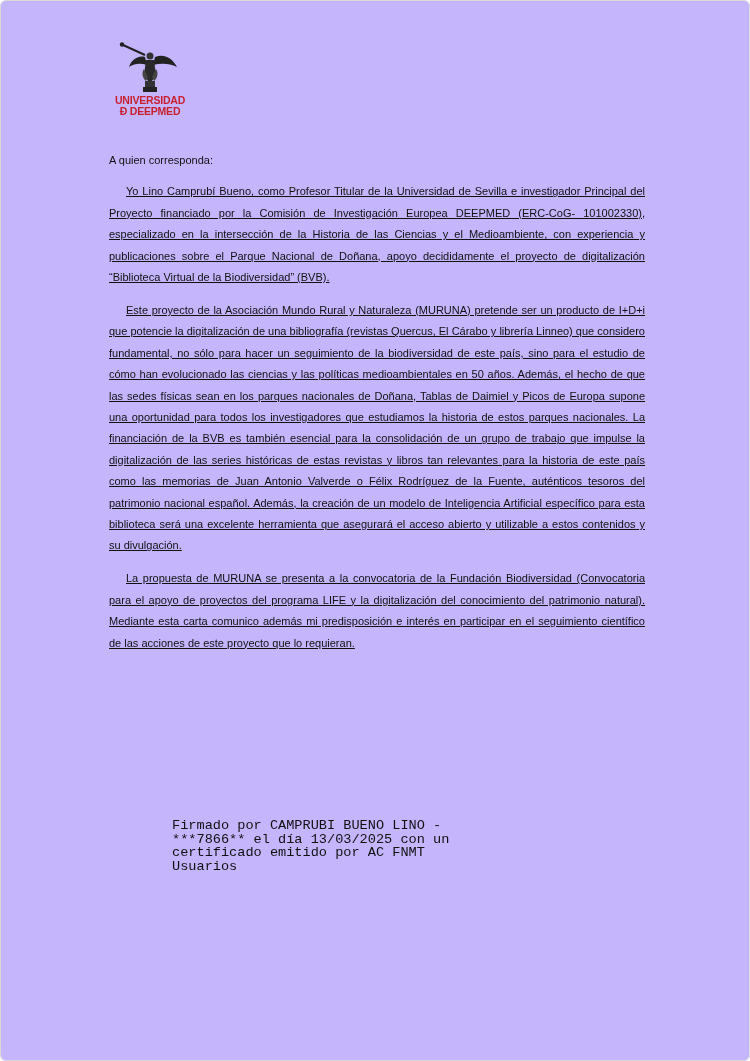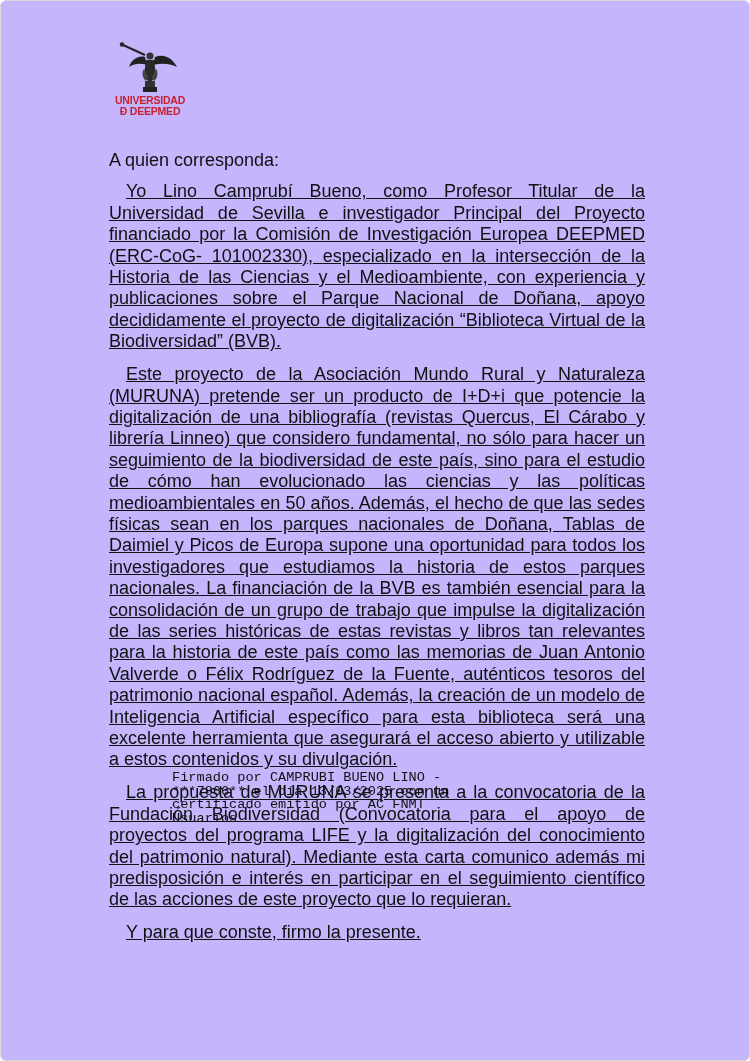--- a/index.html
+++ b/index.html
@@ -26,33 +26,33 @@
     font-family: "Liberation Sans", sans-serif;
     font-weight: bold;
     color: #c8202f;
     font-size: 10.5px;
     line-height: 11px;
     letter-spacing: -0.2px;
   }
   .body-text {
     position: absolute; left: 108px; top: 149px; width: 536px;
     font-family: "Liberation Sans", sans-serif;
-    font-size: 18px;
+    font-size: 11px;
     line-height: 21.4px;
     color: #111;
   }
   .greeting { margin: 0 0 10px 0; }
   .para {
     margin: 0 0 11.5px 0;
     text-indent: 17px;
     text-align: justify;
     text-decoration: underline;
   }
   .signature {
-    position: absolute; left: 171px; top: 770px; width: 330px;
+    position: absolute; left: 171px; top: 818px; width: 330px;
     font-family: "Liberation Mono", monospace;
     font-size: 13.6px;
     line-height: 13.5px;
     color: #111;
     white-space: pre-line;
   }
 </style>
 </head>
 <body>
 
@@ -81,21 +81,20 @@
       <div>UNIVERSIDAD</div>
       <div>Ð DEEPMED</div>
     </div>
   </div>
 
   <div class="body-text">
     <p class="greeting">A quien corresponda:</p>
     <p class="para">Yo Lino Camprubí Bueno, como Profesor Titular de la Universidad de Sevilla e investigador Principal del Proyecto financiado por la Comisión de Investigación Europea DEEPMED (ERC-CoG- 101002330), especializado en la intersección de la Historia de las Ciencias y el Medioambiente, con experiencia y publicaciones sobre el Parque Nacional de Doñana, apoyo decididamente el proyecto de digitalización “Biblioteca Virtual de la Biodiversidad” (BVB).</p>
     <p class="para">Este proyecto de la Asociación Mundo Rural y Naturaleza (MURUNA) pretende ser un producto de I+D+i que potencie la digitalización de una bibliografía (revistas Quercus, El Cárabo y librería Linneo) que considero fundamental, no sólo para hacer un seguimiento de la biodiversidad de este país, sino para el estudio de cómo han evolucionado las ciencias y las políticas medioambientales en 50 años. Además, el hecho de que las sedes físicas sean en los parques nacionales de Doñana, Tablas de Daimiel y Picos de Europa supone una oportunidad para todos los investigadores que estudiamos la historia de estos parques nacionales. La financiación de la BVB es también esencial para la consolidación de un grupo de trabajo que impulse la digitalización de las series históricas de estas revistas y libros tan relevantes para la historia de este país como las memorias de Juan Antonio Valverde o Félix Rodríguez de la Fuente, auténticos tesoros del patrimonio nacional español. Además, la creación de un modelo de Inteligencia Artificial específico para esta biblioteca será una excelente herramienta que asegurará el acceso abierto y utilizable a estos contenidos y su divulgación.</p>
     <p class="para">La propuesta de MURUNA se presenta a la convocatoria de la Fundación Biodiversidad (Convocatoria para el apoyo de proyectos del programa LIFE y la digitalización del conocimiento del patrimonio natural). Mediante esta carta comunico además mi predisposición e interés en participar en el seguimiento científico de las acciones de este proyecto que lo requieran.</p>
-    <p class="para">Y para que conste, firmo la presente.</p>
   </div>
 
   <div class="signature">Firmado por CAMPRUBI BUENO LINO -
 ***7866** el día 13/03/2025 con un
 certificado emitido por AC FNMT
 Usuarios</div>
 
 </div>
 
 </body></html>

